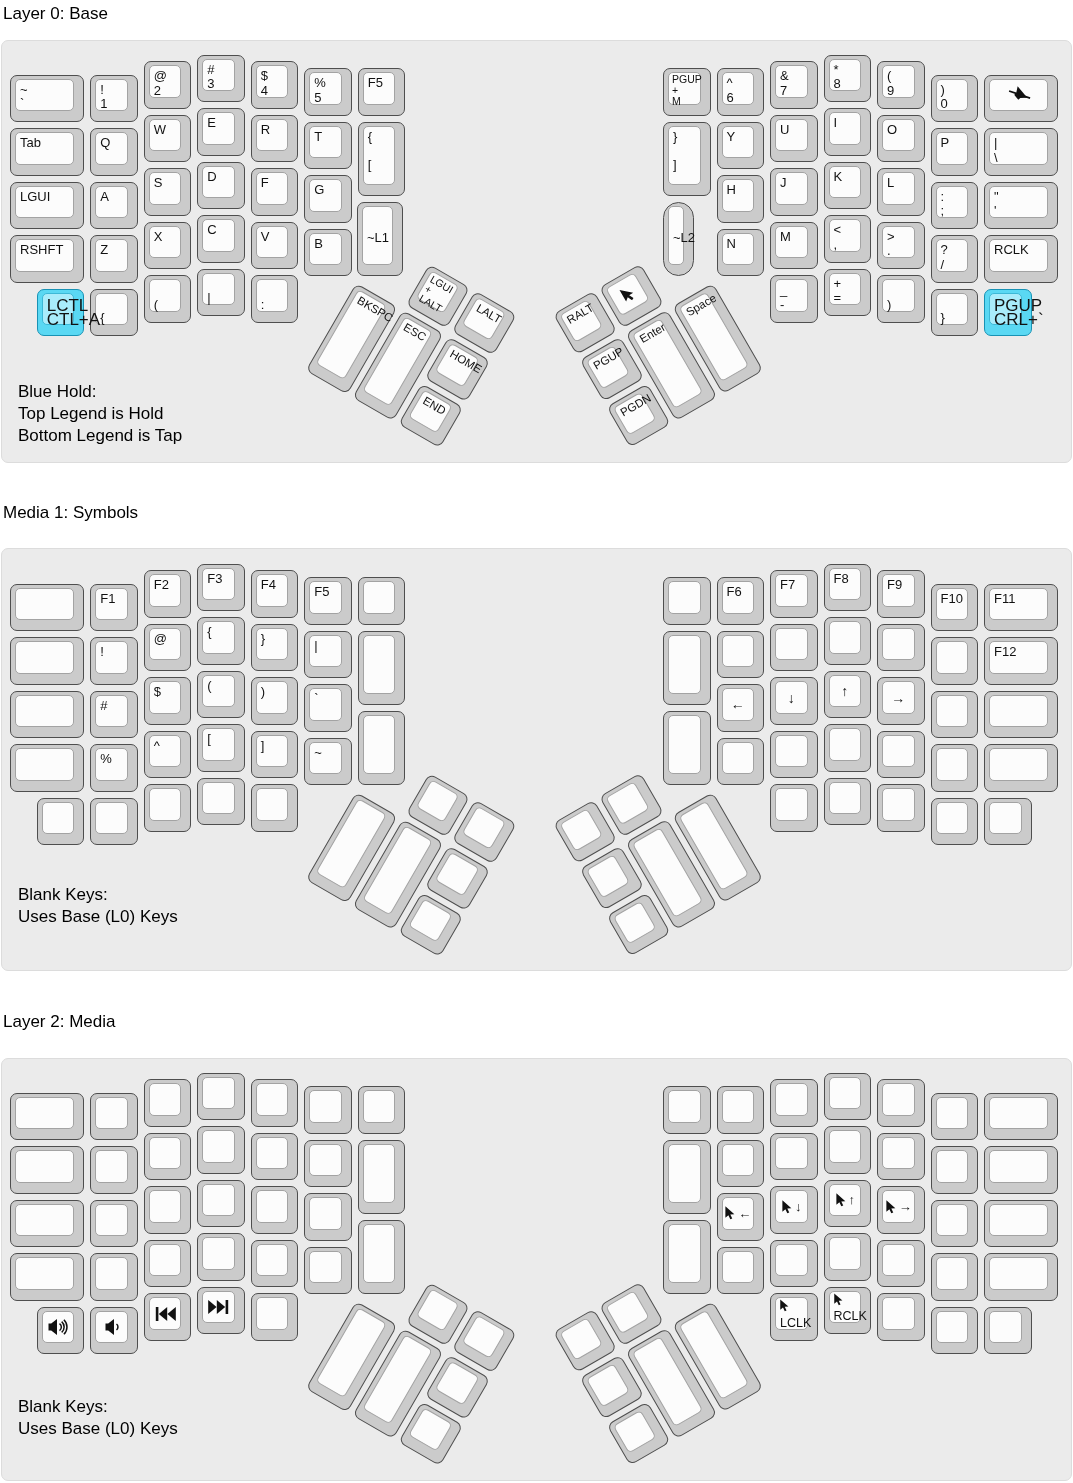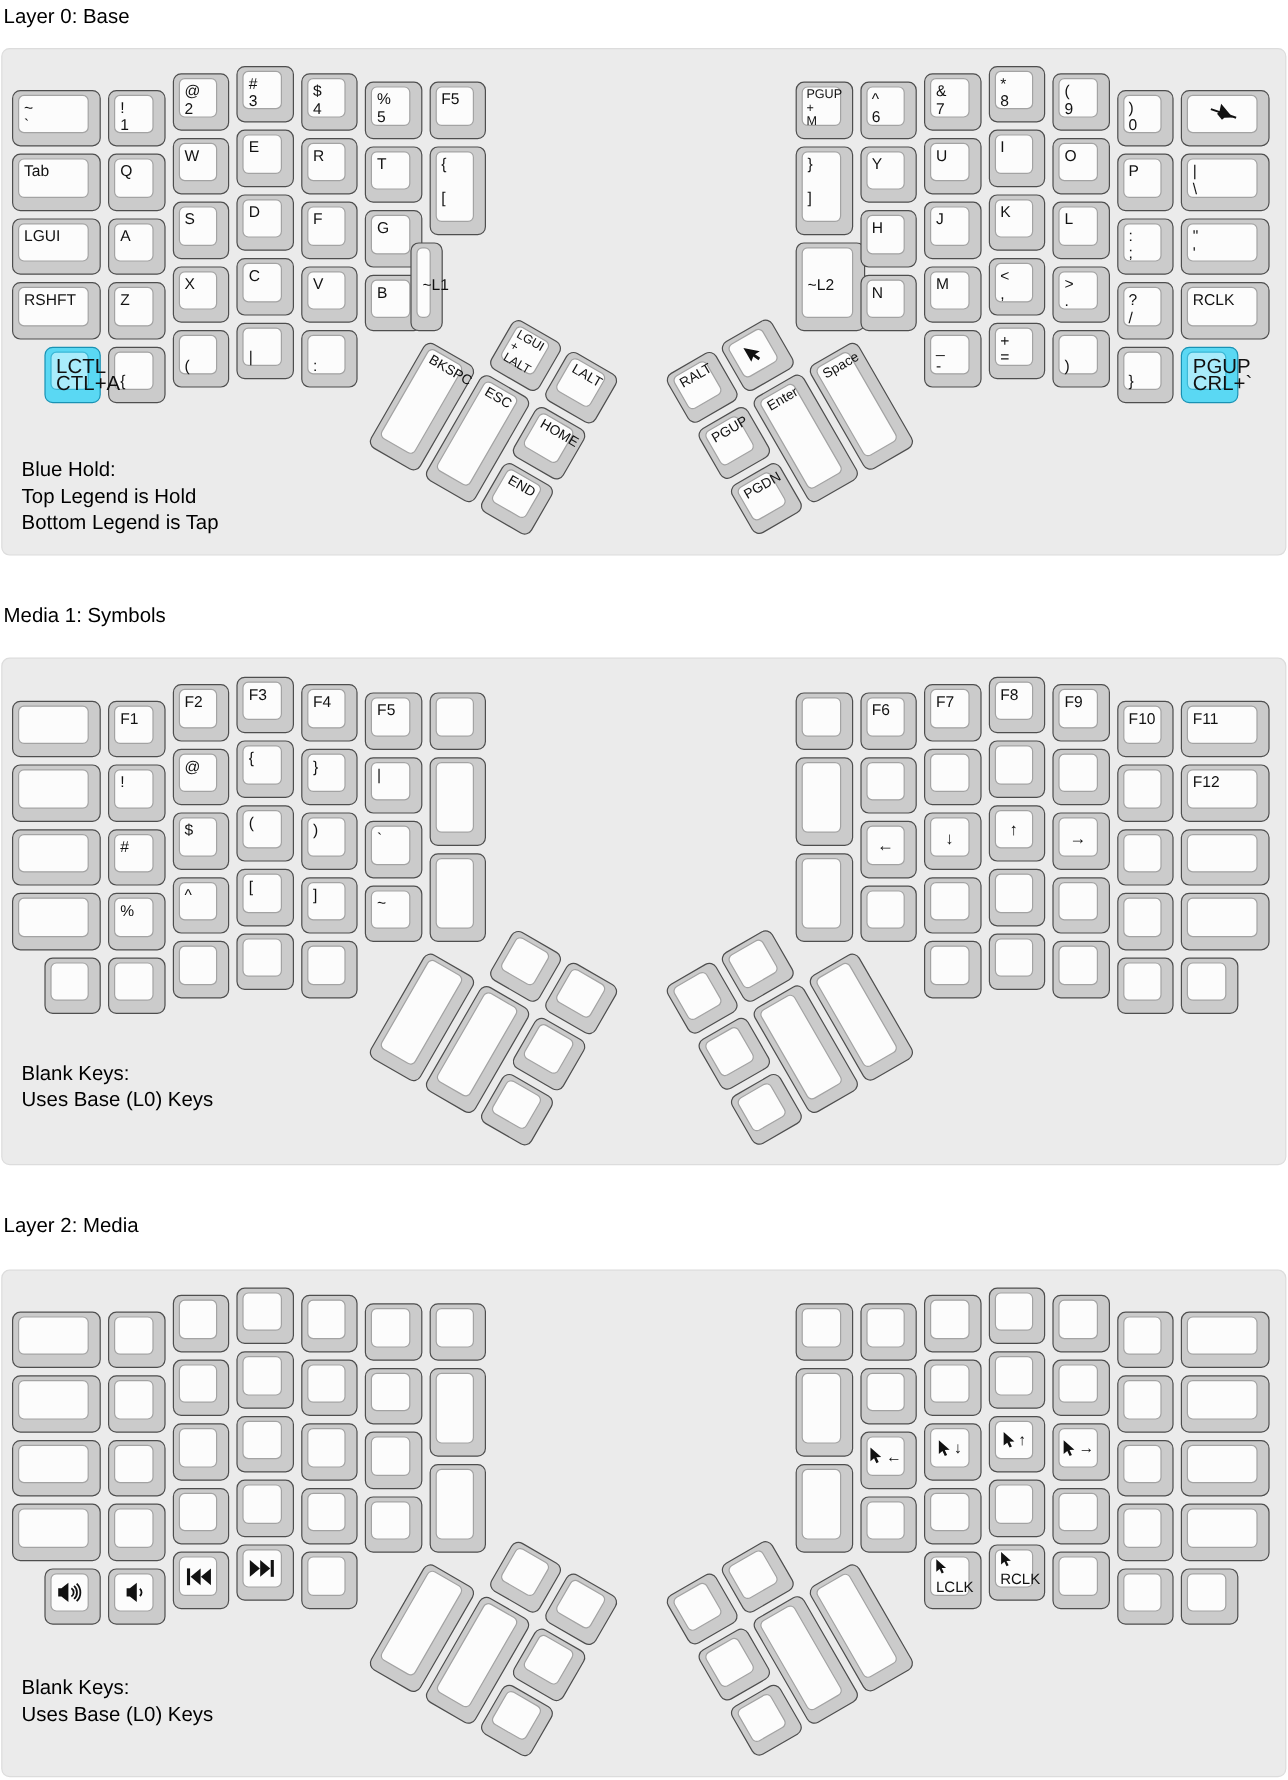--- a/index.html
+++ b/index.html
@@ -265,21 +265,21 @@
       <div class="face">
         <div class="lg t">F5</div>
       </div>
     </div>
     <div class="key" style="width: 47.5px; height: 74.25px; left: 357.75px; top: 121.575px;">
       <div class="face">
         <div class="lg t">{</div>
         <div class="lg b">[</div>
       </div>
     </div>
-    <div class="key" style="width: 27px; height: 74.25px; left: 342px; top: 201.825px;">
+    <div class="key" style="width: 46px; height: 74.25px; left: 357px; top: 201.825px;">
       <div class="face">
         <div class="lg ml">~L1</div>
       </div>
     </div>
     <div class="key blue" style="width: 47.5px; height: 47.5px; left: 36.75px; top: 288.762px;">
       <div class="face">
         <div class="lg t">LCTL</div>
         <div class="lg b">CTL+A</div>
       </div>
     </div>
@@ -291,21 +291,21 @@
           <div class="ln">M</div>
         </div>
       </div>
     </div>
     <div class="key" style="width: 47.5px; height: 74.25px; left: 663px; top: 121.575px;">
       <div class="face">
         <div class="lg t">}</div>
         <div class="lg b">]</div>
       </div>
     </div>
-    <div class="key" style="width: 58px; height: 74.25px; left: 663px; top: 201.825px;">
+    <div class="key" style="width: 31px; height: 74.25px; left: 663px; top: 201.825px; border-radius: 18px;">
       <div class="face">
         <div class="lg ml">~L2</div>
       </div>
     </div>
     <div class="key" style="width: 47.5px; height: 47.5px; left: 716.5px; top: 68.075px;">
       <div class="face">
         <div class="lg t">^</div>
         <div class="lg b">6</div>
       </div>
     </div>

